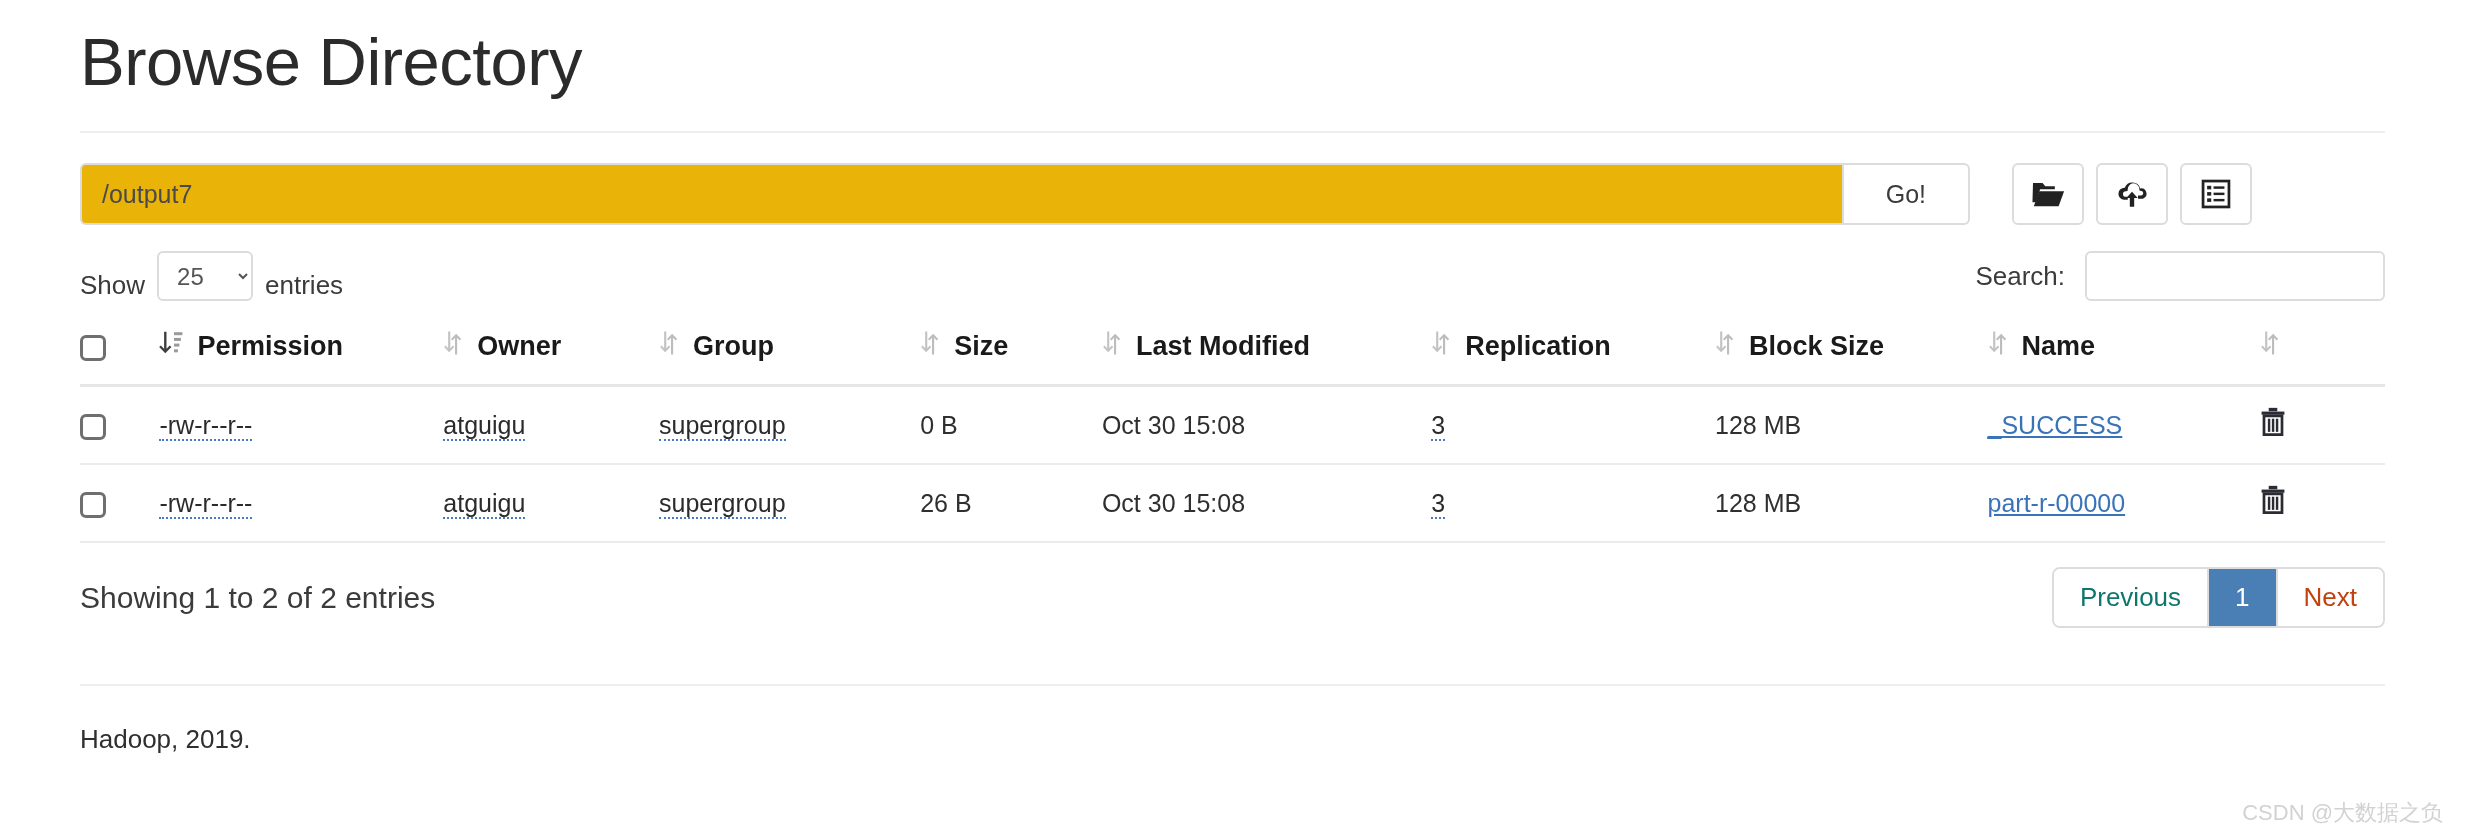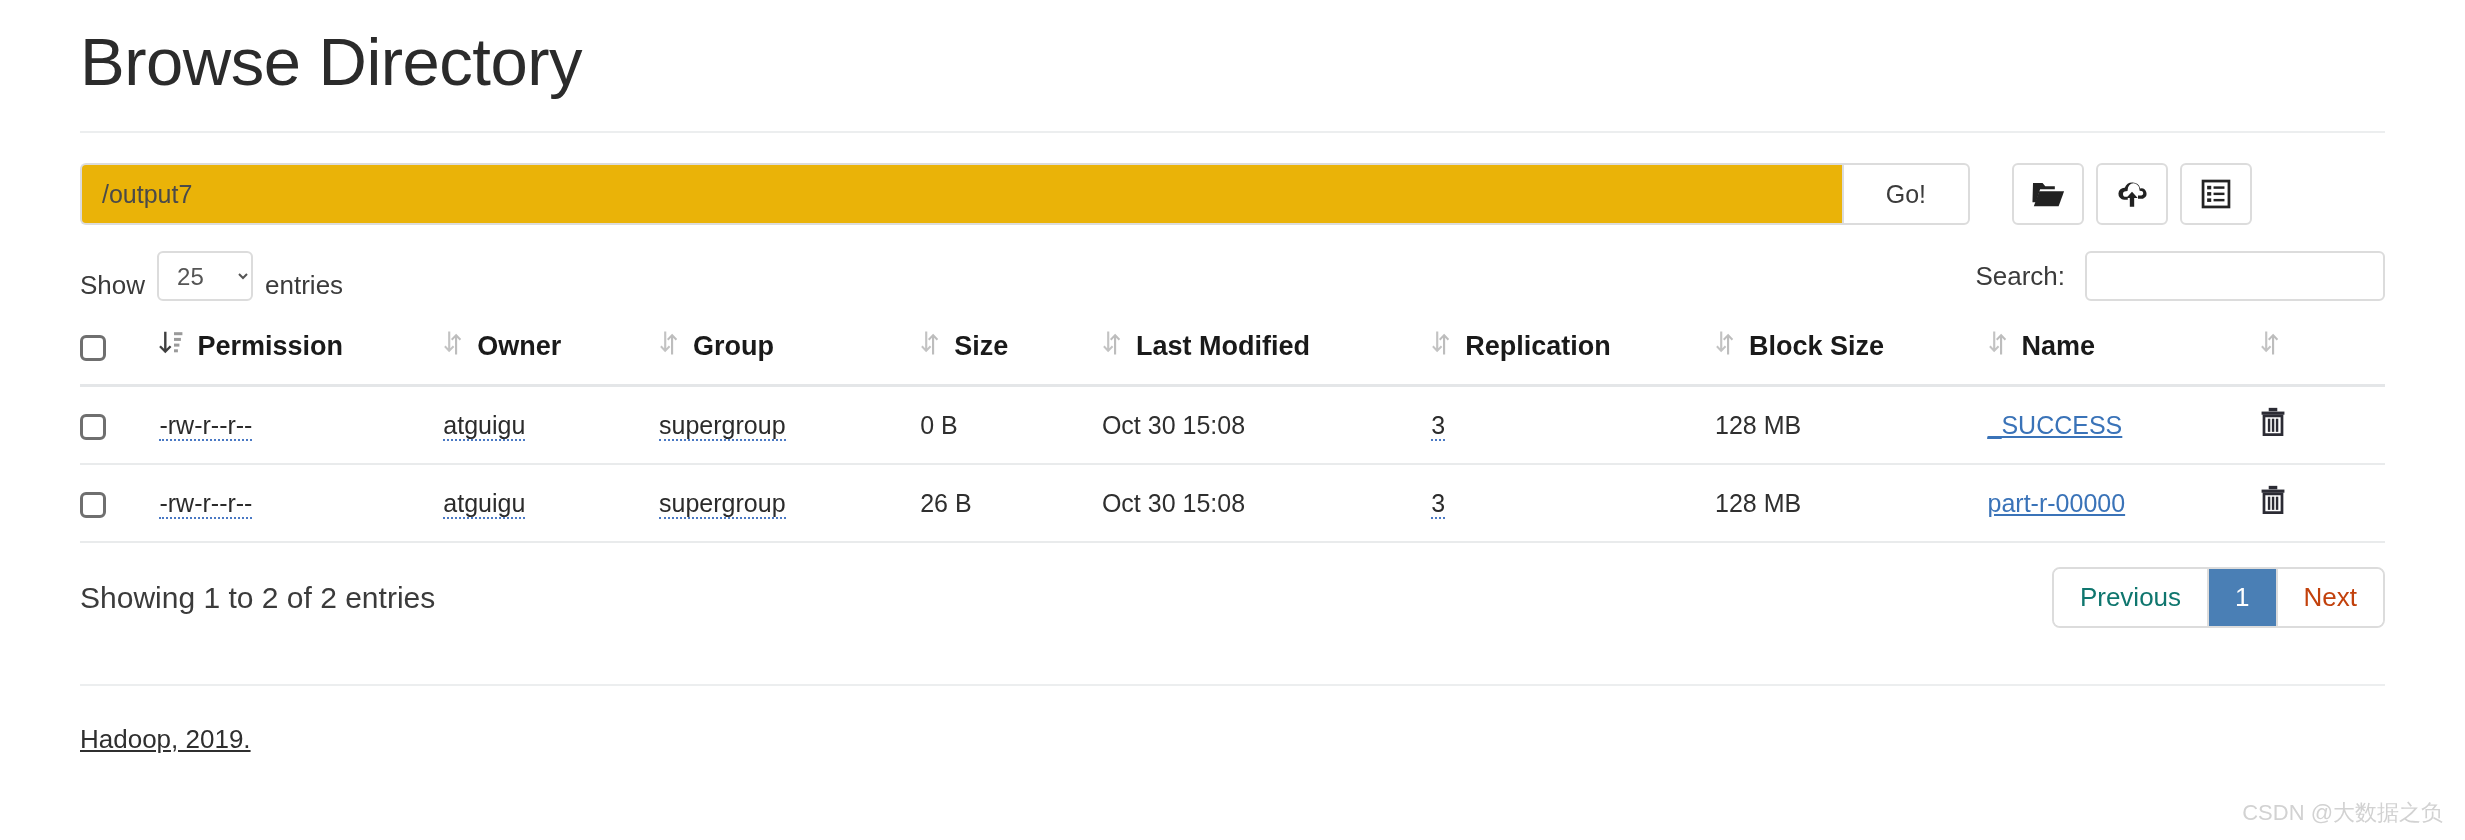--- a/index.html
+++ b/index.html
@@ -260,21 +260,20 @@
   .footer-rule {
     margin-top: 56px;
     border: 0;
     border-top: 2px solid #eceeef;
     height: 0;
   }
   .footer-text {
     margin-top: 38px;
     font-size: 26px;
     color: #2f2f2f;
-    text-decoration: underline;
   }
   .watermark {
     position: absolute;
     right: 22px;
     bottom: 12px;
     font-size: 22px;
     color: #d2d2d2;
     white-space: nowrap;
   }
 </style>

